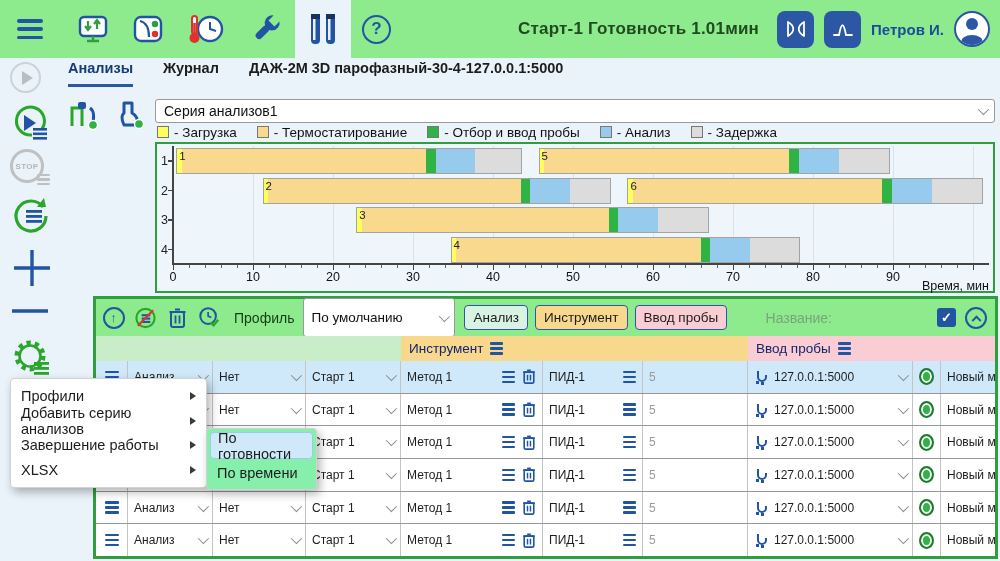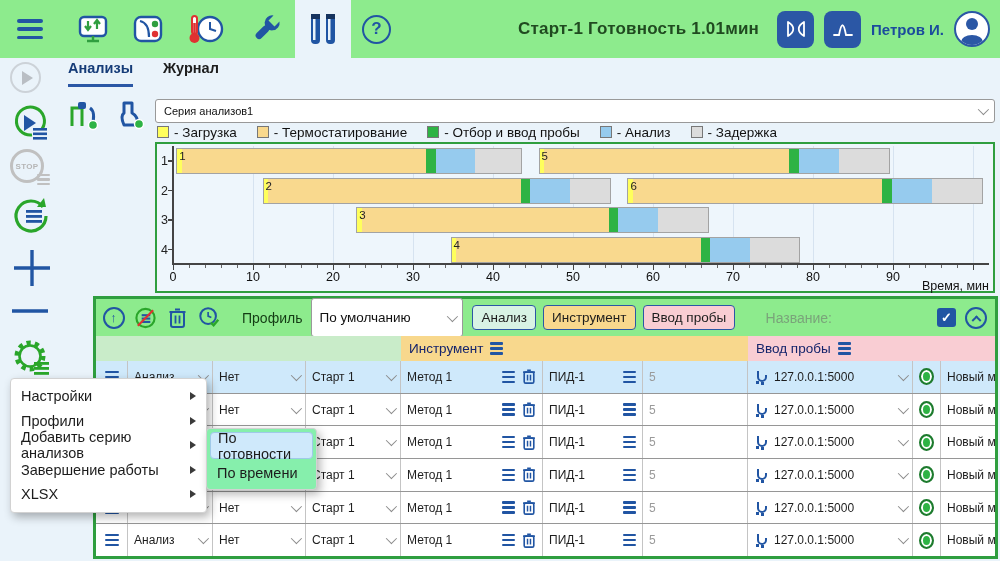--- a/index.html
+++ b/index.html
@@ -29,21 +29,21 @@
   .lines3{display:flex;flex-direction:column;gap:2px;}
   .lines3 i{display:block;width:13px;height:2.5px;background:#2155a3;border-radius:1px;}
   .lines3.gray i{background:#c0c0c0;}
 
   
   .tabrow{position:absolute;left:68px;top:60px;display:flex;gap:30px;align-items:flex-start;}
   .tab{font-size:14.5px;font-weight:bold;color:#1d1d1d;padding-bottom:8px;cursor:pointer;white-space:nowrap;}
   .tab.active{color:#163c78;border-bottom:3px solid #2b57a5;}
 
   
-  .series-sel{position:absolute;left:155px;top:99px;width:840px;height:24px;background:#fff;border:1px solid #999;border-radius:3px;display:flex;align-items:center;padding:0 8px;font-size:11px;color:#111;}
+  .series-sel{position:absolute;left:155px;top:99px;width:840px;height:24px;background:#fff;border:1px solid #999;border-radius:3px;display:flex;align-items:center;padding:0 8px;font-size:14px;color:#111;}
   .chev{width:8px;height:8px;border-right:1.6px solid #8b8b8b;border-bottom:1.6px solid #8b8b8b;transform:rotate(45deg) translateY(-2px);flex:none;}
   .series-sel .chev{margin-left:auto;}
   .legend{position:absolute;left:157px;top:124px;display:flex;gap:20px;align-items:center;height:16px;}
   .lg-item{display:flex;align-items:center;gap:5px;font-size:13.5px;color:#111;}
   .lg-sw{width:12px;height:12px;border:1px solid #777;flex:none;}
 
   
   .chartbox{position:absolute;left:155px;top:142px;width:840px;height:151px;border:2px solid #2f9e3f;background:#eef6fc;}
   .plot{position:absolute;left:16px;top:2px;width:812px;height:118px;overflow:hidden;}
   .yaxis{position:absolute;left:15px;top:2px;width:1.5px;height:118px;background:#444;}
@@ -57,21 +57,21 @@
   .xlabel{position:absolute;right:4px;top:135px;font-size:12.5px;color:#111;}
   .gbar{position:absolute;height:26px;border:1px solid #a3a3a3;background:#f9d98e;}
   .gseg{position:absolute;top:0;height:100%;}
   .gbar .blab{position:absolute;left:2px;top:1px;font-size:11.5px;color:#222;z-index:3;}
 
   
   .tablebox{position:absolute;left:93px;top:296px;width:905px;height:263px;border:3px solid #2f9e3f;background:#fff;display:flex;flex-direction:column;}
   .ttoolbar{height:37px;background:#8deb8d;display:flex;align-items:center;gap:9px;padding:0 8px 0 6px;flex:none;}
   .icbtn{width:23px;height:23px;display:flex;align-items:center;justify-content:center;flex:none;cursor:pointer;}
   .circ-ic{width:22px;height:22px;border-radius:50%;border:2px solid #2155a3;display:flex;align-items:center;justify-content:center;color:#2155a3;font-size:13px;font-weight:bold;}
-  .prof-lab{font-size:14px;color:#143c14;margin-left:12px;}
+  .prof-lab{font-size:14px;color:#143c14;margin-left:4px;}
   .prof-sel{width:152px;height:39px;background:#fff;border:1px solid #999;border-radius:3px;display:flex;align-items:center;padding:0 7px;font-size:13.5px;color:#111;}
   .prof-sel .chev{margin-left:auto;}
   .fbtn{height:25px;border:1.5px solid #2b57a5;border-radius:4px;padding:0 8px;font-size:13.5px;color:#1d1d1d;display:flex;align-items:center;cursor:pointer;white-space:nowrap;}
   .name-lab{font-size:14px;color:#7aa47a;margin-left:auto;margin-right:96px;}
   .checkbox{width:19px;height:19px;background:#2155a3;border-radius:3px;color:#fff;font-size:13px;font-weight:bold;display:flex;align-items:center;justify-content:center;}
   .collapse{width:22px;height:22px;border-radius:50%;border:2px solid #2155a3;display:flex;align-items:center;justify-content:center;}
   .chev-up{width:7px;height:7px;border-left:2px solid #2155a3;border-top:2px solid #2155a3;transform:rotate(45deg) translate(2px,2px);}
 
   .tgrid{display:grid;grid-template-columns:32px 85px 93px 95px 142px 100px 105px 165px 28px 1fr;}
   .grp-row{height:25px;flex:none;}
@@ -235,20 +235,21 @@
           <rect x="24" y="27" width="15" height="2.8" fill="#2aa62a"></rect>
           <rect x="24" y="32" width="15" height="2.8" fill="#2aa62a"></rect>
           <rect x="24" y="37" width="15" height="2.8" fill="#2aa62a"></rect>
         </g>
     </svg>
   </div>
 
   <div class="tabrow" id="tabbar">
       <div class="tab active">Анализы</div>
       <div class="tab">Журнал</div>
+      <div class="tab">ДАЖ-2М 3D парофазный-30-4-127.0.0.1:5000</div>
     </div>
 
   <div style="position:absolute;left:66px;top:98px;display:flex;gap:12px;">
     <svg width="36" height="34" viewBox="0 0 36 34">
       <path d="M6 28 V10 h10 M16 6 v22" fill="none" stroke="#2aa62a" stroke-width="3"></path>
       <rect x="12" y="4" width="8" height="7" rx="2" fill="#2155a3"></rect>
       <path d="M24 10 q6 4 2 18" fill="none" stroke="#2155a3" stroke-width="3"></path>
       <circle cx="27" cy="27" r="4.5" fill="#2eb344" stroke="#fff" stroke-width="1.4"></circle>
     </svg>
     <svg width="34" height="34" viewBox="0 0 34 34">
@@ -871,24 +872,20 @@
           </div>
           <div class="dcell" style="border-right: none;">
             <span>Новый ме</span>
           </div>
         </div>
       </div>
   </div>
 
   <div class="ctxmenu" id="ctxmenu">
       <div class="mitem">
-        <span>Настройки</span>
-        <div class="arr"></div>
-      </div>
-      <div class="mitem">
         <span>Профили</span>
         <div class="arr"></div>
       </div>
       <div class="mitem">
         <span>Добавить серию анализов</span>
         <div class="arr"></div>
       </div>
       <div class="mitem">
         <span>Завершение работы</span>
         <div class="arr"></div>

